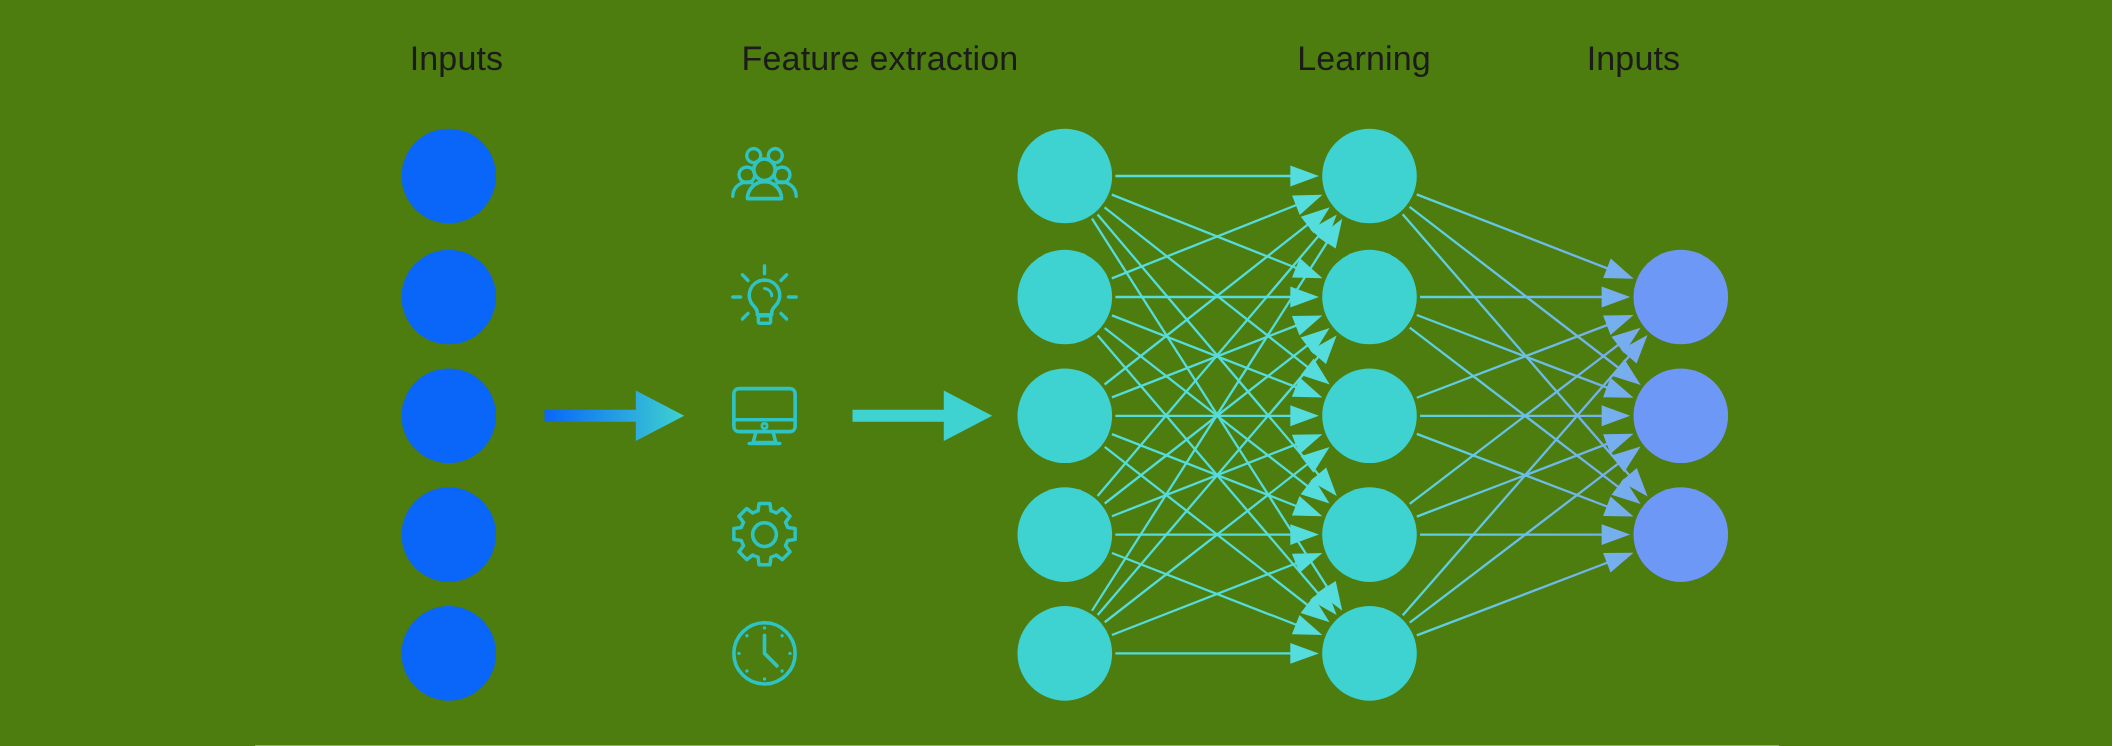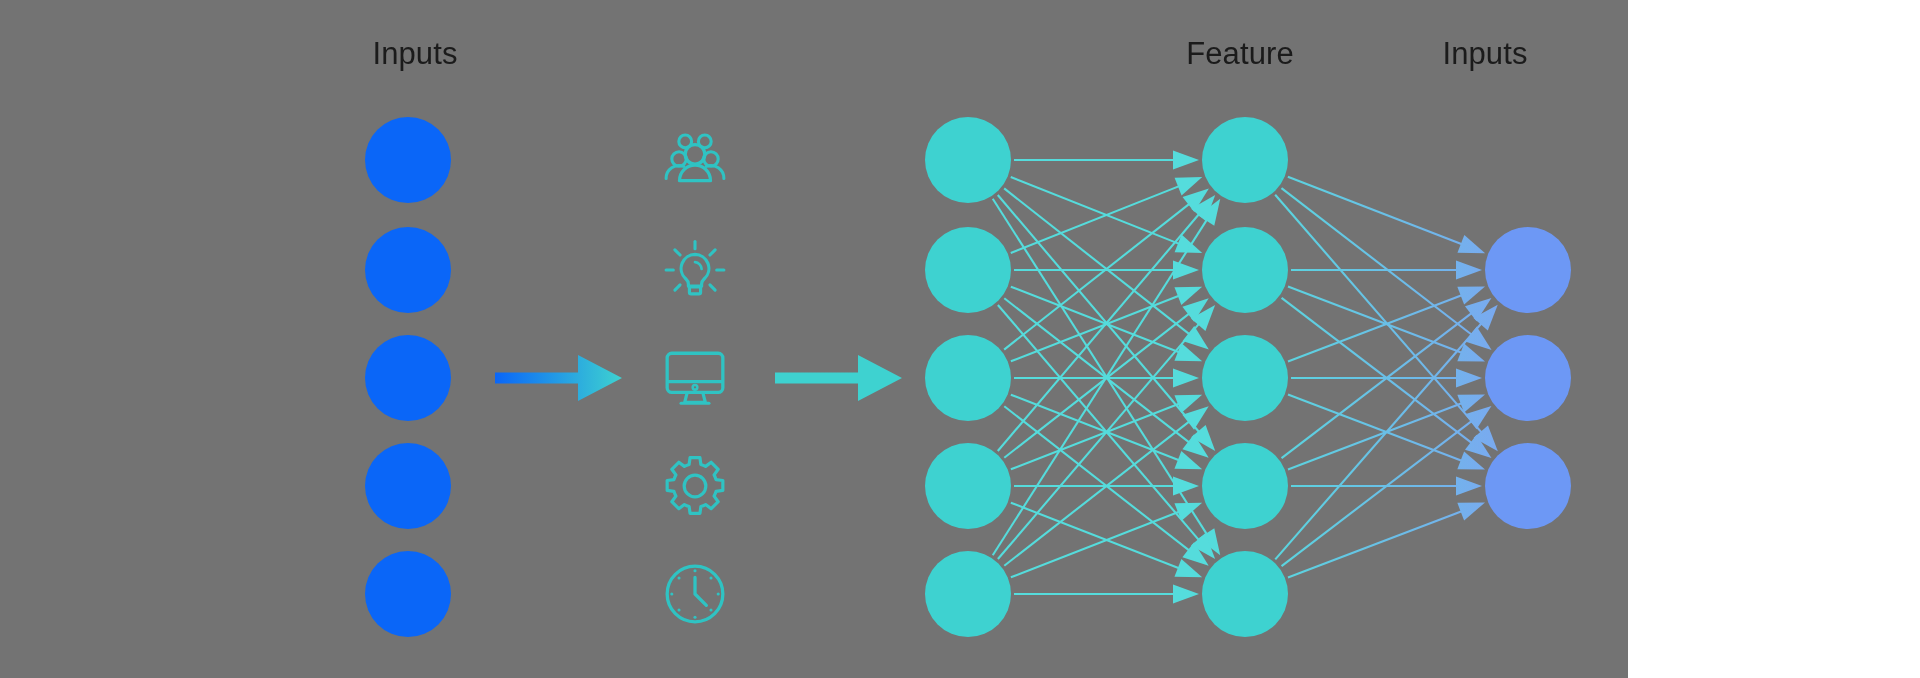--- a/index.html
+++ b/index.html
@@ -10,23 +10,23 @@
   }
   body {
     width: 1920px;
     height: 678px;
     overflow: hidden;
     font-family: "Liberation Sans", sans-serif;
     -webkit-font-smoothing: antialiased;
   }
   #diagram {
     position: relative;
-    width: 1628px;
+    width: 1920px;
     height: 678px;
-    background: #737373;
+    background: #4d7c0f;
   }
   .stage-label {
     position: absolute;
     top: 36px;
     transform: translateX(-50%);
     font-family: "Liberation Sans", sans-serif;
     font-size: 31px;
     font-weight: 400;
     color: #1b1b1b;
     white-space: nowrap;
@@ -40,21 +40,22 @@
     width: 1920px;
     height: 678px;
   }
 </style>
 </head>
 <body>
 
 <div id="diagram">
 
   <div class="stage-label" id="label-inputs" style="left: 415px;">Inputs</div>
-  <div class="stage-label" id="label-learning" style="left: 1240px;">Feature</div>
+  <div class="stage-label" id="label-feature-extraction" style="left: 800px;">Feature extraction</div>
+  <div class="stage-label" id="label-learning" style="left: 1240px;">Learning</div>
   <div class="stage-label" id="label-outputs" style="left: 1485px;">Inputs</div>
 
   <svg id="svg-canvas" viewBox="0 0 1920 678" xmlns="http://www.w3.org/2000/svg">
     <defs>
       <linearGradient id="gradArrow1" x1="0" y1="0" x2="1" y2="0">
         <stop offset="0%" id="gradArrow1Start" stop-color="#0A66F8"></stop>
         <stop offset="100%" id="gradArrow1End" stop-color="#3ED2D0"></stop>
       </linearGradient>
       <linearGradient id="gradArrow2" x1="0" y1="0" x2="1" y2="0">
         <stop offset="0%" id="gradArrow2Start" stop-color="#3ED2D0"></stop>

